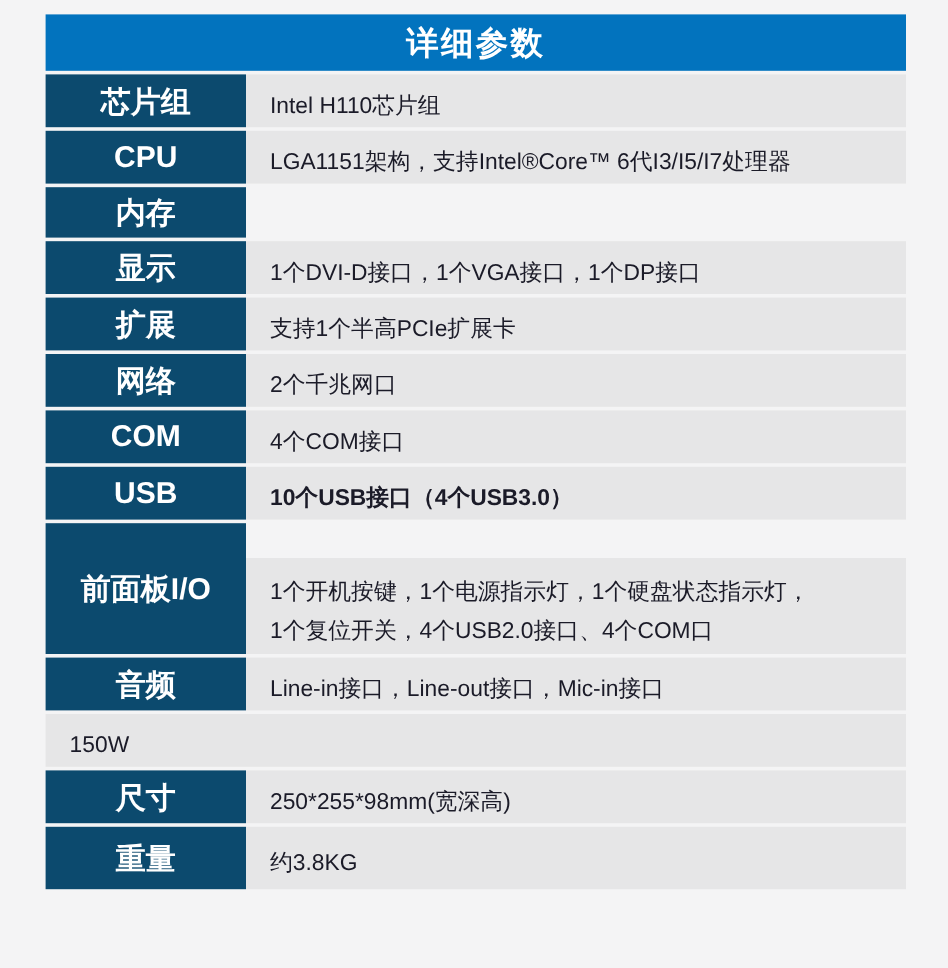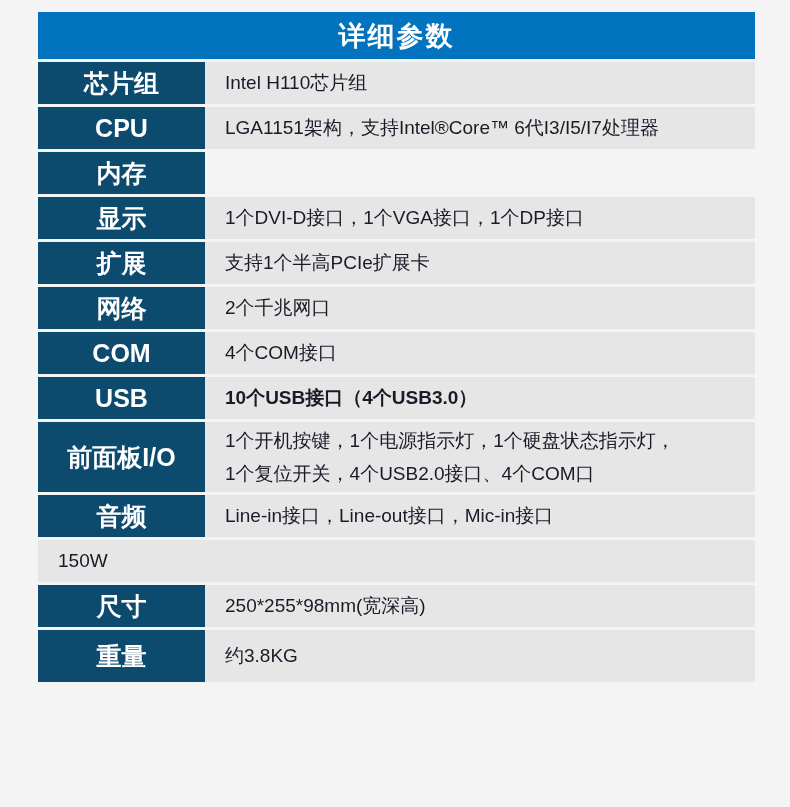--- a/index.html
+++ b/index.html
@@ -50,28 +50,29 @@
     text-align: center;
   }
   .row .value {
     flex: 1;
     background: #e6e6e7;
     color: #1b1b28;
     font-size: 19px;
     display: flex;
     flex-direction: column;
     justify-content: center;
-    padding: 2px 10px 2px 20px;
+    padding: 12px 10px 2px 20px;
     line-height: 30px;
   }
   .row.tall {
     min-height: 70px;
   }
   .row.tall .value {
     line-height: 33px;
+    margin-top: 29px;
   }
   .row.last {
     min-height: 52px;
   }
   .row.bold-value .value {
     font-weight: 700;
   }
 </style>
 </head>
 <body>

